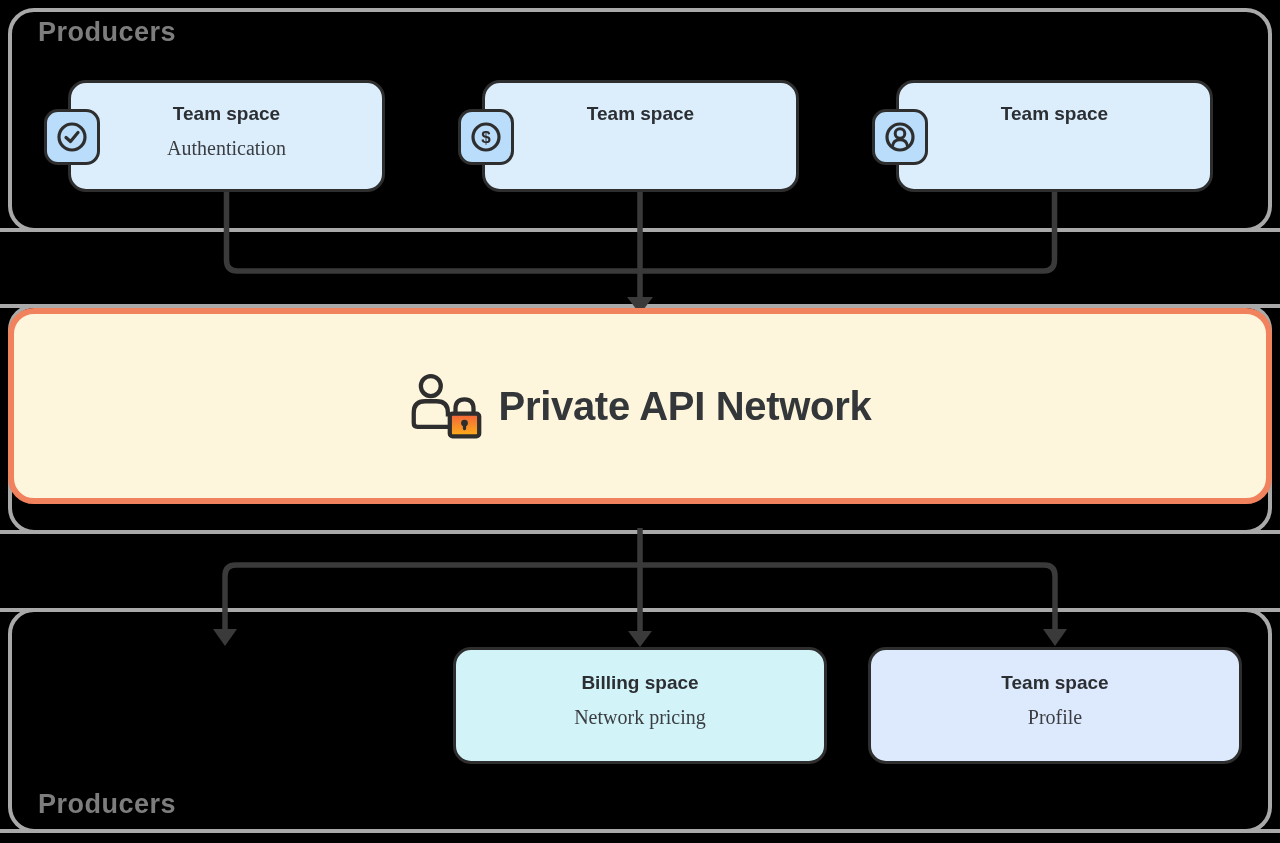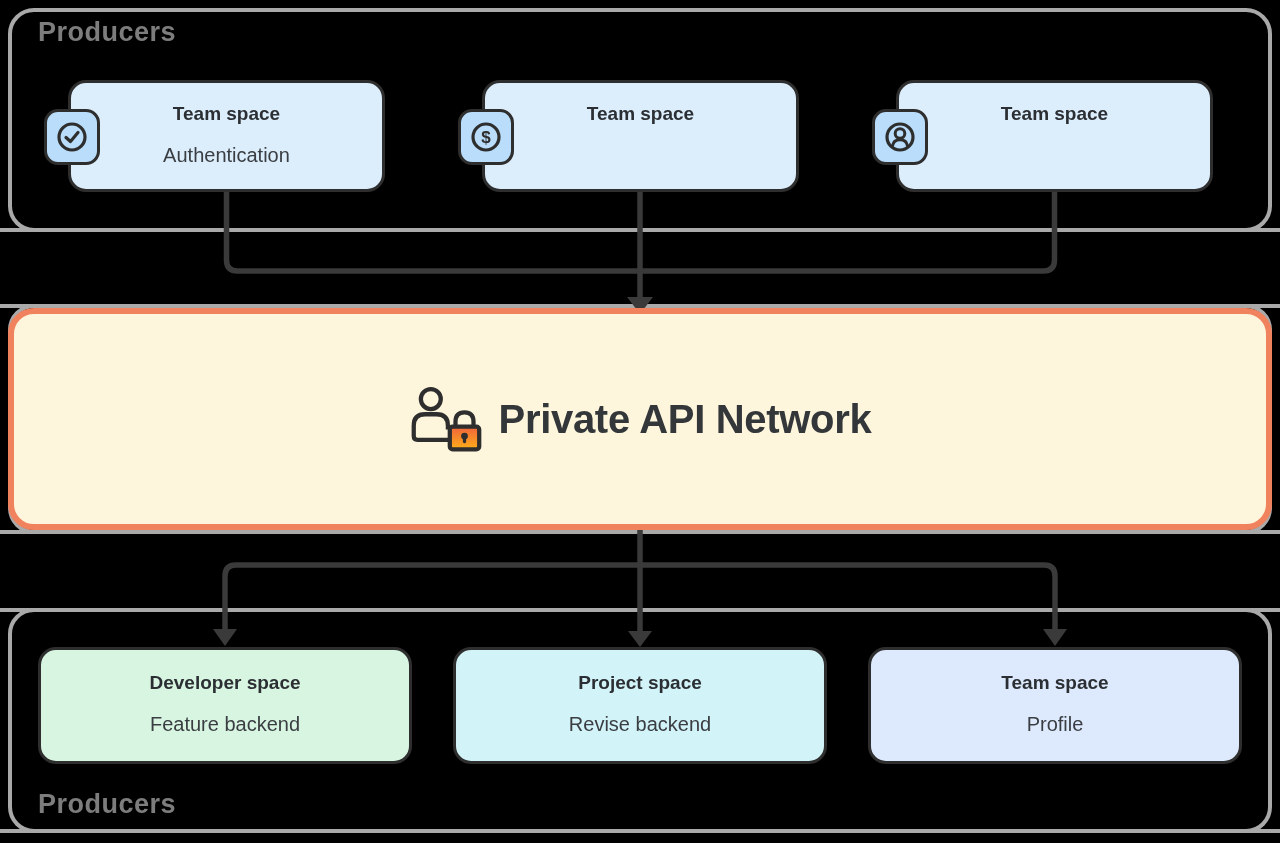--- a/index.html
+++ b/index.html
@@ -34,32 +34,32 @@
 
   
   .card {
     position:absolute; box-sizing:border-box;
     border:3px solid #2e2e2e; border-radius:18px;
     text-align:center;
   }
   .producer-card { width:317px; height:112px; top:80px; }
   .consumer-card { width:374px; height:117px; top:647px; }
   .card-title { font-size:19px; font-weight:bold; color:#2b2f33; margin-top:20px; line-height:1.15; }
-  .card-sub   { font-size:20px; color:#3a3e42; margin-top:19px; }
+  .card-sub   { font-size:20px; color:#3a3e42; margin-top:12px;font-family:Liberation Serif, serif; }
   .consumer-card .card-title { margin-top:22px; }
 
   .badge {
     position:absolute; left:-27px; top:26px; width:56px; height:56px;
     border:3px solid #2e2e2e; border-radius:14px; box-sizing:border-box;
     display:flex; align-items:center; justify-content:center;
   }
 
   
   .network-box {
-    position:absolute; left:8px; top:308px; width:1264px; height:222px;
+    position:absolute; left:8px; top:308px; width:1264px; height:196px;
     box-sizing:border-box; border:6px solid #f0835e; border-radius:26px;
     display:flex; align-items:center; justify-content:center; gap:16px;
   }
   .network-title { font-size:40px; font-weight:bold; color:#33373a; letter-spacing:-0.3px; }
   .network-icon { margin-top:4px; }
 </style>
 </head>
 <body>
 
 <div class="canvas">
@@ -139,28 +139,24 @@
         <path d="M41 45 V41 Q41 29 29 29 H17 Q5 29 5 41 V52 Q5 56 9 56 H42" fill="none" stroke="#2e2e2e" stroke-width="4.5" stroke-linejoin="round"></path>
         <path d="M49 44 V37 Q49 27 58.5 27 Q68 27 68 37 V44" fill="none" stroke="#2e2e2e" stroke-width="4.5"></path>
         <rect x="43" y="42" width="31" height="24" rx="3" fill="url(#lockGrad)" stroke="#2e2e2e" stroke-width="4.5"></rect>
         <circle cx="58.5" cy="52" r="3.6" fill="#2e2e2e"></circle>
         <rect x="56.8" y="53" width="3.4" height="6.5" rx="1.5" fill="#2e2e2e"></rect>
       </svg>
     </span>
     <span class="network-title">Private API Network</span>
   </div>
 
-  <div class="card consumer-card" style="left: 38px; background: rgb(216, 245, 226);">
-    <div class="card-title">Developer space</div>
-    <div class="card-sub">Feature backend</div>
-  </div>
 
   <div class="card consumer-card" style="left: 453px; background: rgb(210, 243, 248);">
-    <div class="card-title">Project space</div>
-    <div class="card-sub">Revise backend</div>
+    <div class="card-title">Billing space</div>
+    <div class="card-sub">Network pricing</div>
   </div>
 
   <div class="card consumer-card" style="left: 868px; background: rgb(221, 233, 252);">
     <div class="card-title">Team space</div>
     <div class="card-sub">Profile</div>
   </div>
 
 </div>
 
 </body></html>

